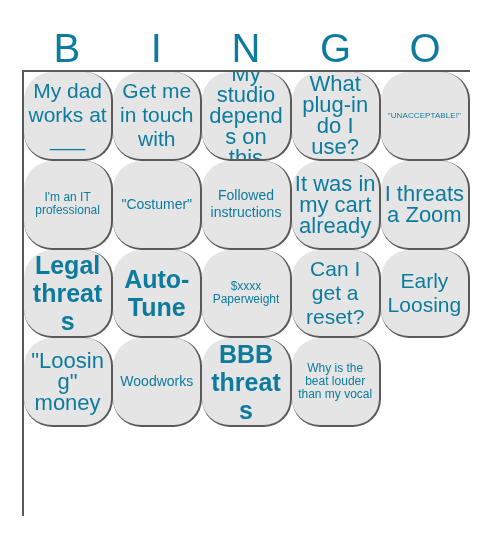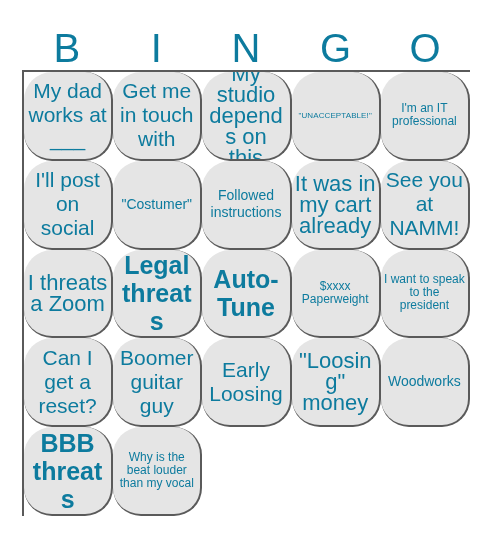--- a/index.html
+++ b/index.html
@@ -110,60 +110,51 @@
       <div class="bingo-cell">
         <span class="cell-text fs-lg">My dad works at ___</span>
       </div>
       <div class="bingo-cell">
         <span class="cell-text fs-lg">Get me in touch with</span>
       </div>
       <div class="bingo-cell">
         <span class="cell-text fs-md">My studio depends on this</span>
       </div>
       <div class="bingo-cell">
+        <span class="cell-text fs-md">What plug-in do I use?</span>
+      </div>
+      <div class="bingo-cell">
         <span class="cell-text fs-xxs">"UNACCEPTABLE!"</span>
       </div>
       <div class="bingo-cell">
         <span class="cell-text fs-xs">I'm an IT professional</span>
-      </div>
-      <div class="bingo-cell">
-        <span class="cell-text fs-lg">I'll post on social</span>
       </div>
       <div class="bingo-cell">
         <span class="cell-text fs-sm">"Costumer"</span>
       </div>
       <div class="bingo-cell">
         <span class="cell-text fs-sm">Followed instructions</span>
       </div>
       <div class="bingo-cell">
         <span class="cell-text fs-md">It was in my cart already</span>
-      </div>
-      <div class="bingo-cell">
-        <span class="cell-text fs-lg">See you at NAMM!</span>
       </div>
       <div class="bingo-cell">
         <span class="cell-text fs-md">I threats a Zoom</span>
       </div>
       <div class="bingo-cell">
         <span class="cell-text fs-xl">Legal threats</span>
       </div>
       <div class="bingo-cell">
         <span class="cell-text fs-xl">Auto-Tune</span>
       </div>
       <div class="bingo-cell">
         <span class="cell-text fs-xs">$xxxx Paperweight</span>
       </div>
       <div class="bingo-cell">
-        <span class="cell-text fs-xs">I want to speak to the president</span>
-      </div>
-      <div class="bingo-cell">
         <span class="cell-text fs-lg">Can I get a reset?</span>
-      </div>
-      <div class="bingo-cell">
-        <span class="cell-text fs-lg">Boomer guitar guy</span>
       </div>
       <div class="bingo-cell">
         <span class="cell-text fs-lg">Early Loosing</span>
       </div>
       <div class="bingo-cell">
         <span class="cell-text fs-md">"Loosing" money</span>
       </div>
       <div class="bingo-cell">
         <span class="cell-text fs-sm">Woodworks</span>
       </div>

